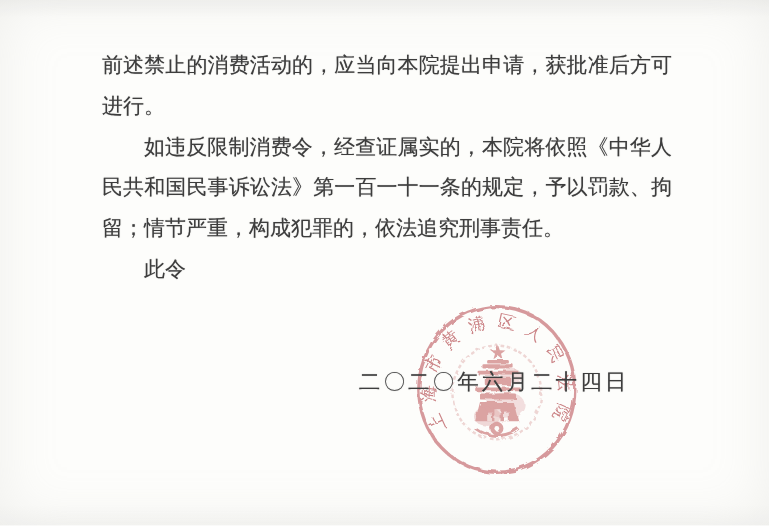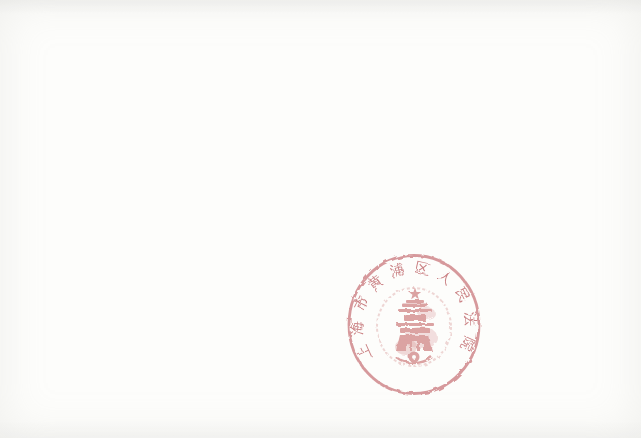--- a/index.html
+++ b/index.html
@@ -71,20 +71,25 @@
     text-shadow: 0 0 0.7px rgba(70,70,70,0.55);
     z-index: 3;
     white-space: nowrap;
   }
 </style>
 </head>
 <body>
 
 <div class="page">
 
+  <div class="text-block">
+    <p>前述禁止的消费活动的，应当向本院提出申请，获批准后方可进行。</p>
+    <p class="indent">如违反限制消费令，经查证属实的，本院将依照《中华人民共和国民事诉讼法》第一百一十一条的规定，予以罚款、拘留；情节严重，构成犯罪的，依法追究刑事责任。</p>
+    <p class="indent">此令</p>
+  </div>
 
   <svg class="seal" viewBox="0 0 136 143" xmlns="http://www.w3.org/2000/svg">
     <defs>
       <path id="sealArc" d="M 31.2 108.3 A 52 52 0 1 1 104.8 108.3" fill="none"></path>
       <filter id="rough" x="-10%" y="-10%" width="120%" height="120%">
         <feTurbulence type="fractalNoise" baseFrequency="0.14" numOctaves="2" seed="7" result="n"></feTurbulence>
         <feDisplacementMap in="SourceGraphic" in2="n" scale="3.5"></feDisplacementMap>
       </filter>
     </defs>
     <g filter="url(#rough)">
@@ -108,14 +113,15 @@
         <circle class="emblem-shape" cx="68" cy="104" r="5.5"></circle>
         <circle cx="68" cy="104" r="2" fill="#fdfdfb"></circle>
         <path d="M50,104 Q58,110 68,110 Q78,110 86,104" fill="none" stroke="#c25e60" stroke-width="2.5"></path>
         <ellipse class="emblem-shape" cx="75" cy="85" rx="17" ry="11" opacity="0.35"></ellipse>
         <ellipse class="emblem-shape" cx="60" cy="94" rx="11" ry="8" opacity="0.4"></ellipse>
         <ellipse class="emblem-shape" cx="80" cy="60" rx="9" ry="6" opacity="0.35"></ellipse>
       </g>
     </g>
   </svg>
 
+  <div class="date-line">二〇二〇年六月二十四日</div>
 
 </div>
 
 </body></html>

